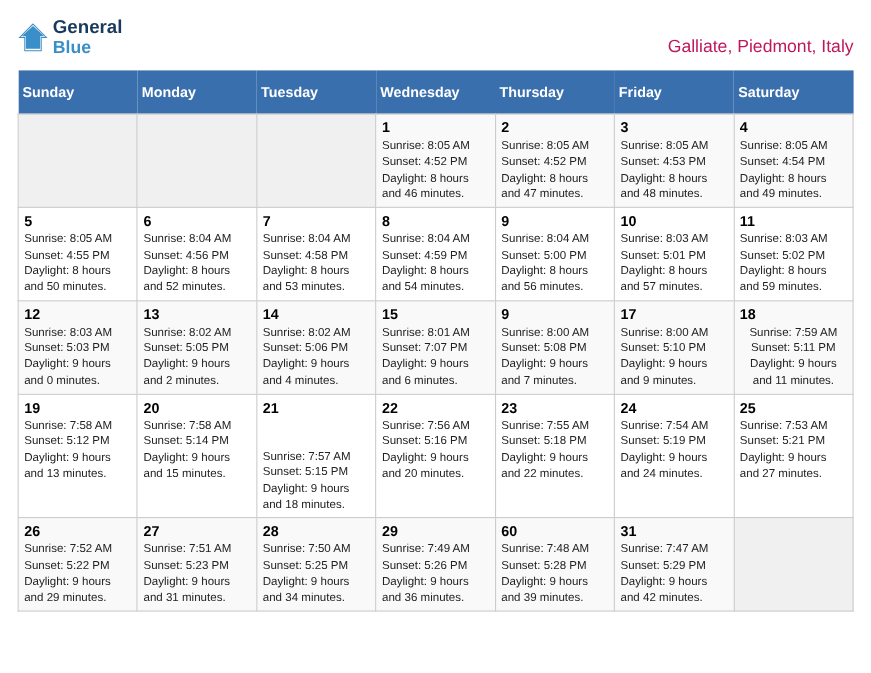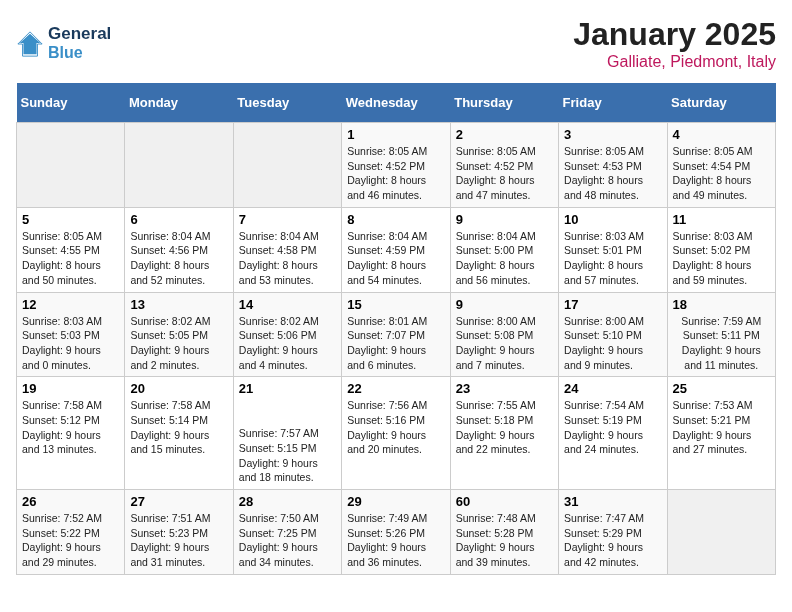--- a/index.html
+++ b/index.html
@@ -6,21 +6,21 @@
     body {
       font-family: Arial, sans-serif;
       background: #fff;
       width: 792px;
       min-height: 612px;
       padding: 16px;
     }
     .header-area {
       display: flex;
       justify-content: space-between;
-      align-items: center;
+      align-items: flex-end;
       margin-bottom: 12px;
     }
     .logo {
       display: flex;
       align-items: center;
       gap: 4px;
     }
     .logo-icon {
       width: 28px;
       height: 28px;
@@ -83,21 +83,20 @@
     <svg class="logo-icon" viewBox="0 0 30 30">
       <polygon points="15,4 26,14 22,14 22,26 8,26 8,14 4,14" fill="#3a8fc8"></polygon>
       <polygon points="15,2 28,15 23,15 23,28 7,28 7,15 2,15" fill="none" stroke="#3a8fc8" stroke-width="1"></polygon>
     </svg>
     <div>
       <div style="font-size:17px;font-weight:bold;color:#1a3a5c;line-height:1.1;">General</div>
       <div style="font-size:16px;font-weight:bold;color:#3a8fc8;line-height:1.1;">Blue</div>
     </div>
   </div>
   <div class="title-area">
-    <div class="month-title">January 2025</div>
     <div class="location-title">Galliate, Piedmont, Italy</div>
   </div>
 </div>
 
 <table>
   <thead>
     <tr>
     <th>Sunday</th>
         <th>Monday</th>
         <th>Tuesday</th>
@@ -305,21 +304,21 @@
         <td>
           <div class="day-number">27</div>
           <div class="day-info" style="white-space: pre-line;">Sunrise: 7:51 AM
 Sunset: 5:23 PM
 Daylight: 9 hours
 and 31 minutes.</div>
         </td>
         <td>
           <div class="day-number">28</div>
           <div class="day-info" style="white-space: pre-line;">Sunrise: 7:50 AM
-Sunset: 7:25 PM
+Sunset: 5:25 PM
 Daylight: 9 hours
 and 34 minutes.</div>
         </td>
         <td>
           <div class="day-number">29</div>
           <div class="day-info" style="white-space: pre-line;">Sunrise: 7:49 AM
 Sunset: 5:26 PM
 Daylight: 9 hours
 and 36 minutes.</div>
         </td>

